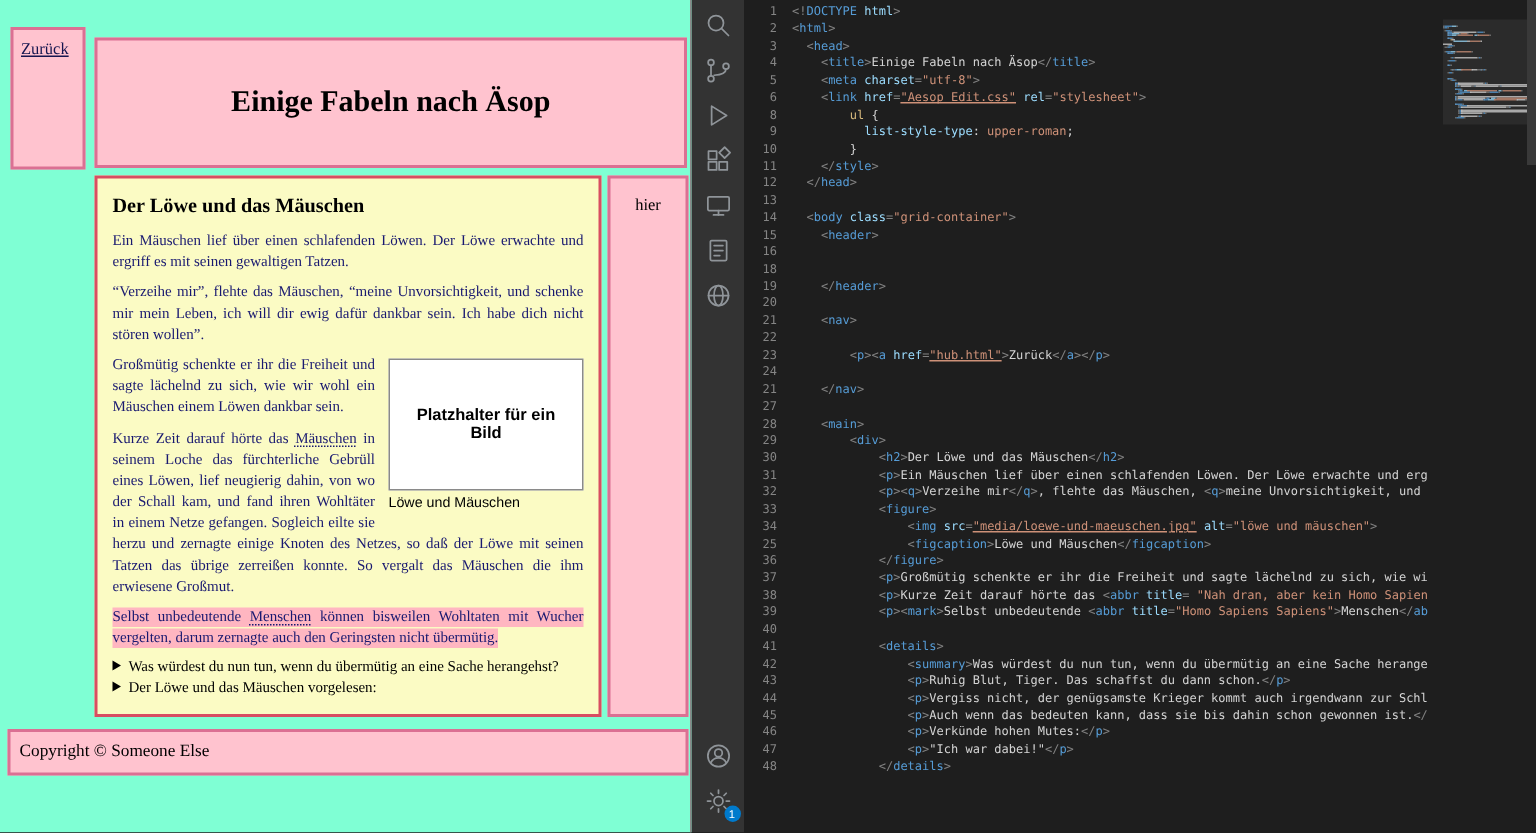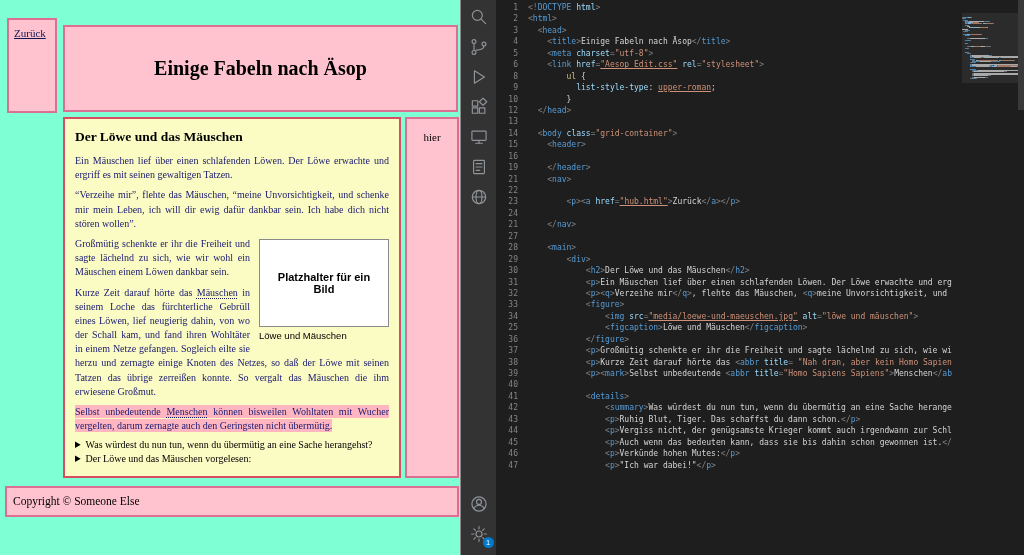--- a/index.html
+++ b/index.html
@@ -41,21 +41,21 @@
   .line-num { display:inline-block; width:22px; margin-right:10px; text-align:right; color:#858585; }
   .line-code { white-space:pre; }
   .tok-pu { color:#808080; }
   .tok-tg { color:#569cd6; }
   .tok-at { color:#9cdcfe; }
   .tok-st { color:#ce9178; }
   .tok-ln { color:#ce9178; text-decoration:underline; }
   .tok-tx { color:#d4d4d4; }
   .tok-cs { color:#d7ba7d; }
   .tok-cp { color:#9cdcfe; }
-  .tok-cv { color:#ce9178;text-decoration:underline; }
+  .tok-cv { color:#ce9178; }
 
   .minimap { position:absolute; top:0; right:6px; width:56px; bottom:0; padding-top:17px; overflow:hidden; }
   .mm-slider { position:absolute; left:0; right:0; top:13px; height:70px; background:rgba(121,121,121,0.15); }
   .mm-line { height:1.3px; font-size:0; white-space:nowrap; }
   .mm-line span { display:inline-block; height:1px; background:currentColor; opacity:.75; vertical-align:top; }
   .mm-line .mm-sp { background:transparent; }
   .scrollbar { position:absolute; top:0; right:0; width:6px; bottom:0; }
   .scroll-thumb { position:absolute; top:0; width:6px; height:110px; background:rgba(121,121,121,0.3); }
 </style>
 </head>
@@ -179,26 +179,29 @@
       <div class="code-lines">
           <div class="code-line"><span class="line-num">1</span><span class="line-code"><span class="tok-pu">&lt;!</span><span class="tok-tg">DOCTYPE</span><span class="tok-tx"> </span><span class="tok-at">html</span><span class="tok-pu">&gt;</span></span></div>
           <div class="code-line"><span class="line-num">2</span><span class="line-code"><span class="tok-pu">&lt;</span><span class="tok-tg">html</span><span class="tok-pu">&gt;</span></span></div>
           <div class="code-line"><span class="line-num">3</span><span class="line-code"><span class="tok-tx">  </span><span class="tok-pu">&lt;</span><span class="tok-tg">head</span><span class="tok-pu">&gt;</span></span></div>
           <div class="code-line"><span class="line-num">4</span><span class="line-code"><span class="tok-tx">    </span><span class="tok-pu">&lt;</span><span class="tok-tg">title</span><span class="tok-pu">&gt;</span><span class="tok-tx">Einige Fabeln nach Äsop</span><span class="tok-pu">&lt;/</span><span class="tok-tg">title</span><span class="tok-pu">&gt;</span></span></div>
           <div class="code-line"><span class="line-num">5</span><span class="line-code"><span class="tok-tx">    </span><span class="tok-pu">&lt;</span><span class="tok-tg">meta</span><span class="tok-tx"> </span><span class="tok-at">charset</span><span class="tok-pu">=</span><span class="tok-st">"utf-8"</span><span class="tok-pu">&gt;</span></span></div>
           <div class="code-line"><span class="line-num">6</span><span class="line-code"><span class="tok-tx">    </span><span class="tok-pu">&lt;</span><span class="tok-tg">link</span><span class="tok-tx"> </span><span class="tok-at">href</span><span class="tok-pu">=</span><span class="tok-ln">"Aesop Edit.css"</span><span class="tok-tx"> </span><span class="tok-at">rel</span><span class="tok-pu">=</span><span class="tok-st">"stylesheet"</span><span class="tok-pu">&gt;</span></span></div>
           <div class="code-line"><span class="line-num">8</span><span class="line-code"><span class="tok-tx">        </span><span class="tok-cs">ul</span><span class="tok-tx"> {</span></span></div>
           <div class="code-line"><span class="line-num">9</span><span class="line-code"><span class="tok-tx">          </span><span class="tok-cp">list-style-type</span><span class="tok-tx">: </span><span class="tok-cv">upper-roman</span><span class="tok-tx">;</span></span></div>
           <div class="code-line"><span class="line-num">10</span><span class="line-code"><span class="tok-tx">        }</span></span></div>
+          <div class="code-line"><span class="line-num">11</span><span class="line-code"><span class="tok-tx">    </span><span class="tok-pu">&lt;/</span><span class="tok-tg">style</span><span class="tok-pu">&gt;</span></span></div>
           <div class="code-line"><span class="line-num">12</span><span class="line-code"><span class="tok-tx">  </span><span class="tok-pu">&lt;/</span><span class="tok-tg">head</span><span class="tok-pu">&gt;</span></span></div>
           <div class="code-line"><span class="line-num">13</span><span class="line-code"></span></div>
           <div class="code-line"><span class="line-num">14</span><span class="line-code"><span class="tok-tx">  </span><span class="tok-pu">&lt;</span><span class="tok-tg">body</span><span class="tok-tx"> </span><span class="tok-at">class</span><span class="tok-pu">=</span><span class="tok-st">"grid-container"</span><span class="tok-pu">&gt;</span></span></div>
           <div class="code-line"><span class="line-num">15</span><span class="line-code"><span class="tok-tx">    </span><span class="tok-pu">&lt;</span><span class="tok-tg">header</span><span class="tok-pu">&gt;</span></span></div>
           <div class="code-line"><span class="line-num">16</span><span class="line-code"></span></div>
+          <div class="code-line"><span class="line-num">18</span><span class="line-code"></span></div>
           <div class="code-line"><span class="line-num">19</span><span class="line-code"><span class="tok-tx">    </span><span class="tok-pu">&lt;/</span><span class="tok-tg">header</span><span class="tok-pu">&gt;</span></span></div>
+          <div class="code-line"><span class="line-num">20</span><span class="line-code"></span></div>
           <div class="code-line"><span class="line-num">21</span><span class="line-code"><span class="tok-tx">    </span><span class="tok-pu">&lt;</span><span class="tok-tg">nav</span><span class="tok-pu">&gt;</span></span></div>
           <div class="code-line"><span class="line-num">22</span><span class="line-code"></span></div>
           <div class="code-line"><span class="line-num">23</span><span class="line-code"><span class="tok-tx">        </span><span class="tok-pu">&lt;</span><span class="tok-tg">p</span><span class="tok-pu">&gt;&lt;</span><span class="tok-tg">a</span><span class="tok-tx"> </span><span class="tok-at">href</span><span class="tok-pu">=</span><span class="tok-ln">"hub.html"</span><span class="tok-pu">&gt;</span><span class="tok-tx">Zurück</span><span class="tok-pu">&lt;/</span><span class="tok-tg">a</span><span class="tok-pu">&gt;&lt;/</span><span class="tok-tg">p</span><span class="tok-pu">&gt;</span></span></div>
           <div class="code-line"><span class="line-num">24</span><span class="line-code"></span></div>
           <div class="code-line"><span class="line-num">21</span><span class="line-code"><span class="tok-tx">    </span><span class="tok-pu">&lt;/</span><span class="tok-tg">nav</span><span class="tok-pu">&gt;</span></span></div>
           <div class="code-line"><span class="line-num">27</span><span class="line-code"></span></div>
           <div class="code-line"><span class="line-num">28</span><span class="line-code"><span class="tok-tx">    </span><span class="tok-pu">&lt;</span><span class="tok-tg">main</span><span class="tok-pu">&gt;</span></span></div>
           <div class="code-line"><span class="line-num">29</span><span class="line-code"><span class="tok-tx">        </span><span class="tok-pu">&lt;</span><span class="tok-tg">div</span><span class="tok-pu">&gt;</span></span></div>
           <div class="code-line"><span class="line-num">30</span><span class="line-code"><span class="tok-tx">            </span><span class="tok-pu">&lt;</span><span class="tok-tg">h2</span><span class="tok-pu">&gt;</span><span class="tok-tx">Der Löwe und das Mäuschen</span><span class="tok-pu">&lt;/</span><span class="tok-tg">h2</span><span class="tok-pu">&gt;</span></span></div>
           <div class="code-line"><span class="line-num">31</span><span class="line-code"><span class="tok-tx">            </span><span class="tok-pu">&lt;</span><span class="tok-tg">p</span><span class="tok-pu">&gt;</span><span class="tok-tx">Ein Mäuschen lief über einen schlafenden Löwen. Der Löwe erwachte und erg</span></span></div>
@@ -211,20 +214,21 @@
           <div class="code-line"><span class="line-num">38</span><span class="line-code"><span class="tok-tx">            </span><span class="tok-pu">&lt;</span><span class="tok-tg">p</span><span class="tok-pu">&gt;</span><span class="tok-tx">Kurze Zeit darauf hörte das </span><span class="tok-pu">&lt;</span><span class="tok-tg">abbr</span><span class="tok-tx"> </span><span class="tok-at">title</span><span class="tok-pu">=</span><span class="tok-tx"> </span><span class="tok-st">"Nah dran, aber kein Homo Sapien</span></span></div>
           <div class="code-line"><span class="line-num">39</span><span class="line-code"><span class="tok-tx">            </span><span class="tok-pu">&lt;</span><span class="tok-tg">p</span><span class="tok-pu">&gt;&lt;</span><span class="tok-tg">mark</span><span class="tok-pu">&gt;</span><span class="tok-tx">Selbst unbedeutende </span><span class="tok-pu">&lt;</span><span class="tok-tg">abbr</span><span class="tok-tx"> </span><span class="tok-at">title</span><span class="tok-pu">=</span><span class="tok-st">"Homo Sapiens Sapiens"</span><span class="tok-pu">&gt;</span><span class="tok-tx">Menschen</span><span class="tok-pu">&lt;/</span><span class="tok-tg">ab</span></span></div>
           <div class="code-line"><span class="line-num">40</span><span class="line-code"></span></div>
           <div class="code-line"><span class="line-num">41</span><span class="line-code"><span class="tok-tx">            </span><span class="tok-pu">&lt;</span><span class="tok-tg">details</span><span class="tok-pu">&gt;</span></span></div>
           <div class="code-line"><span class="line-num">42</span><span class="line-code"><span class="tok-tx">                </span><span class="tok-pu">&lt;</span><span class="tok-tg">summary</span><span class="tok-pu">&gt;</span><span class="tok-tx">Was würdest du nun tun, wenn du übermütig an eine Sache herange</span></span></div>
           <div class="code-line"><span class="line-num">43</span><span class="line-code"><span class="tok-tx">                </span><span class="tok-pu">&lt;</span><span class="tok-tg">p</span><span class="tok-pu">&gt;</span><span class="tok-tx">Ruhig Blut, Tiger. Das schaffst du dann schon.</span><span class="tok-pu">&lt;/</span><span class="tok-tg">p</span><span class="tok-pu">&gt;</span></span></div>
           <div class="code-line"><span class="line-num">44</span><span class="line-code"><span class="tok-tx">                </span><span class="tok-pu">&lt;</span><span class="tok-tg">p</span><span class="tok-pu">&gt;</span><span class="tok-tx">Vergiss nicht, der genügsamste Krieger kommt auch irgendwann zur Schl</span></span></div>
           <div class="code-line"><span class="line-num">45</span><span class="line-code"><span class="tok-tx">                </span><span class="tok-pu">&lt;</span><span class="tok-tg">p</span><span class="tok-pu">&gt;</span><span class="tok-tx">Auch wenn das bedeuten kann, dass sie bis dahin schon gewonnen ist.</span><span class="tok-pu">&lt;/</span></span></div>
           <div class="code-line"><span class="line-num">46</span><span class="line-code"><span class="tok-tx">                </span><span class="tok-pu">&lt;</span><span class="tok-tg">p</span><span class="tok-pu">&gt;</span><span class="tok-tx">Verkünde hohen Mutes:</span><span class="tok-pu">&lt;/</span><span class="tok-tg">p</span><span class="tok-pu">&gt;</span></span></div>
           <div class="code-line"><span class="line-num">47</span><span class="line-code"><span class="tok-tx">                </span><span class="tok-pu">&lt;</span><span class="tok-tg">p</span><span class="tok-pu">&gt;</span><span class="tok-tx">"Ich war dabei!"</span><span class="tok-pu">&lt;/</span><span class="tok-tg">p</span><span class="tok-pu">&gt;</span></span></div>
+          <div class="code-line"><span class="line-num">48</span><span class="line-code"><span class="tok-tx">            </span><span class="tok-pu">&lt;/</span><span class="tok-tg">details</span><span class="tok-pu">&gt;</span></span></div>
         </div>
       <div class="minimap">
         <div class="mm-slider"></div>
         <div>
             <div class="mm-line"><span class="tok-pu" style="width: 1.3px;"></span><span class="tok-tg" style="width: 4.55px;"></span><span class="mm-sp" style="width: 0.65px;"></span><span class="tok-at" style="width: 2.6px;"></span><span class="tok-pu" style="width: 0.65px;"></span></div>
             <div class="mm-line"><span class="tok-pu" style="width: 0.65px;"></span><span class="tok-tg" style="width: 2.6px;"></span><span class="tok-pu" style="width: 0.65px;"></span></div>
             <div class="mm-line"><span class="mm-sp" style="width: 1.3px;"></span><span class="tok-pu" style="width: 0.65px;"></span><span class="tok-tg" style="width: 2.6px;"></span><span class="tok-pu" style="width: 0.65px;"></span></div>
             <div class="mm-line"><span class="mm-sp" style="width: 2.6px;"></span><span class="tok-pu" style="width: 0.65px;"></span><span class="tok-tg" style="width: 3.25px;"></span><span class="tok-pu" style="width: 0.65px;"></span><span class="tok-tx" style="width: 14.95px;"></span><span class="tok-pu" style="width: 1.3px;"></span><span class="tok-tg" style="width: 3.25px;"></span><span class="tok-pu" style="width: 0.65px;"></span></div>
             <div class="mm-line"><span class="mm-sp" style="width: 2.6px;"></span><span class="tok-pu" style="width: 0.65px;"></span><span class="tok-tg" style="width: 2.6px;"></span><span class="mm-sp" style="width: 0.65px;"></span><span class="tok-at" style="width: 4.55px;"></span><span class="tok-pu" style="width: 0.65px;"></span><span class="tok-st" style="width: 4.55px;"></span><span class="tok-pu" style="width: 0.65px;"></span></div>
             <div class="mm-line"><span class="mm-sp" style="width: 2.6px;"></span><span class="tok-pu" style="width: 0.65px;"></span><span class="tok-tg" style="width: 2.6px;"></span><span class="mm-sp" style="width: 0.65px;"></span><span class="tok-at" style="width: 2.6px;"></span><span class="tok-pu" style="width: 0.65px;"></span><span class="tok-ln" style="width: 10.4px;"></span><span class="mm-sp" style="width: 0.65px;"></span><span class="tok-at" style="width: 1.95px;"></span><span class="tok-pu" style="width: 0.65px;"></span><span class="tok-st" style="width: 7.8px;"></span><span class="tok-pu" style="width: 0.65px;"></span></div>

